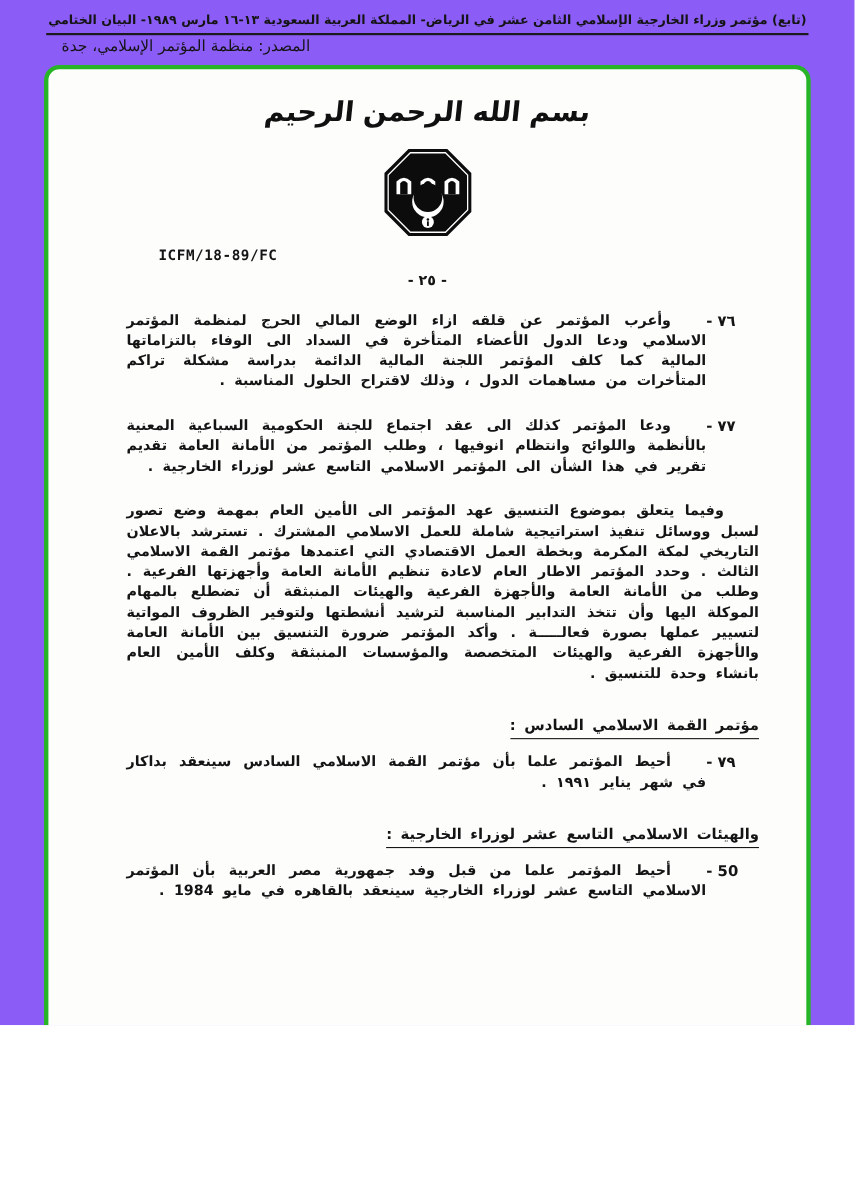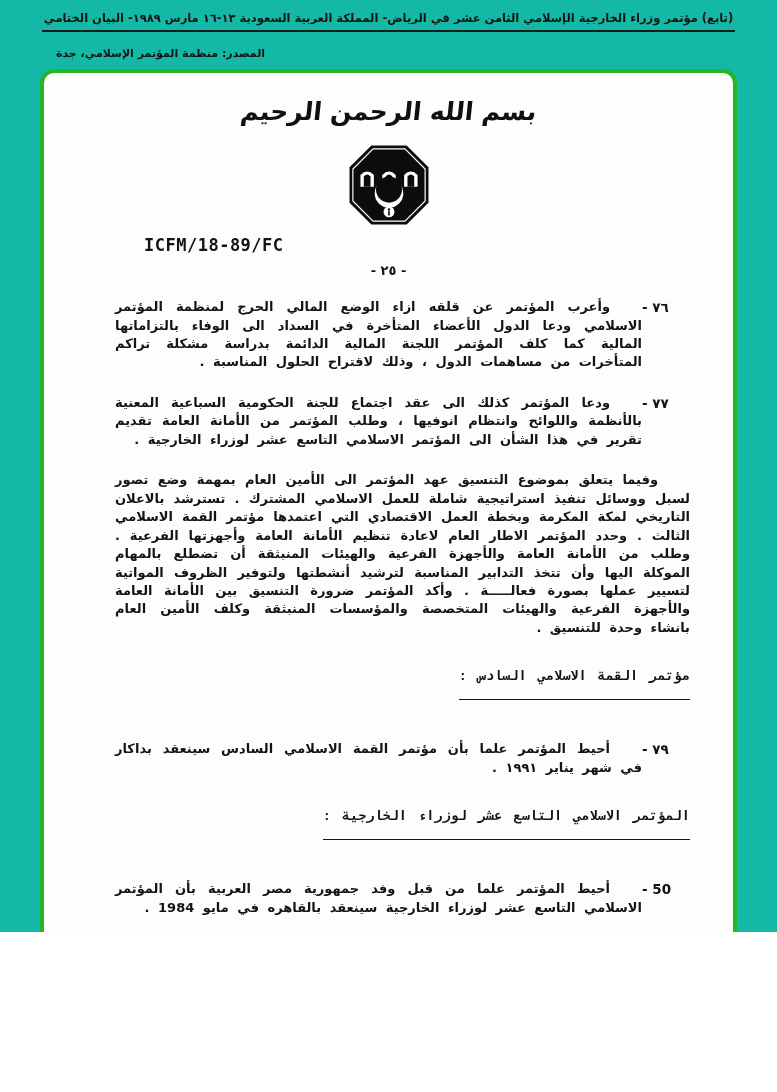--- a/index.html
+++ b/index.html
@@ -10,21 +10,21 @@
   html,body{background:#ffffff;}
   body{
     font-family:"DejaVu Sans", sans-serif;
     color:var(--ink);
     width:777px;
   }
   .page{
     position:relative;
     width:777px;
     height:932px;
-    background:#14b8a6;
+    background:#8b5cf6;
     overflow:hidden;
   }
   
   .hdr{
     padding:10px 42px 0 42px;
   }
   .hdr-line1{
     direction:rtl;
     text-align:center;
     font-size:11.5px;
@@ -34,23 +34,23 @@
     white-space:nowrap;
   }
   .hdr-rule{
     border-top:2px solid #1b1b1b;
     margin-top:4px;
   }
   .hdr-line2{
     direction:rtl;
     text-align:left;
     padding-left:14px;
-    margin-top:15px;
-    font-size:11px;
-    font-weight:bold;
+    margin-top:2px;
+    font-size:14px;
+    font-weight:normal;
   }
   
   .scan-frame{
     margin:9px 40px 0 40px;
     height:932px;
     border:4px solid var(--border-green);
     border-radius:14px;
     background:#fdfdfc;
     overflow:hidden;
     padding-top:16px;
@@ -71,21 +71,21 @@
     height:84px;
     margin:8px auto 0 auto;
   }
   .emblem-wrap svg{display:block;width:100%;height:100%;}
   .ref-line{
     direction:ltr;
     text-align:left;
     padding-left:100px;
     margin-top:8px;
     font-family:"DejaVu Sans Mono", monospace;
-    font-size:17px;
+    font-size:13px;
     font-weight:bold;
     letter-spacing:.5px;
   }
   .page-marker{
     direction:rtl;
     text-align:center;
     margin-top:8px;
     font-size:13px;
     font-weight:bold;
   }
@@ -116,24 +116,23 @@
     line-height:1.42;
     word-spacing:4px;
     letter-spacing:.2px;
     text-indent:32px;
   }
   .heading{
     width:fit-content;
     font-size:13.5px;
     font-weight:bold;
     border-bottom:1.6px solid #151515;
-    padding-bottom:15px;
-    margin:30px 0 40px 0;
+    padding-bottom:3px;
+    margin:30px 0 12px 0;
     word-spacing:3px;
-    font-family:Liberation Mono, monospace;
   }
   
   .page-number{
     direction:rtl;
     text-align:left;
     padding-left:108px;
     margin-top:26px;
     font-size:14px;
     font-weight:bold;
   }
@@ -194,21 +193,21 @@
         <div class="txt">وفيما يتعلق بموضوع التنسيق عهد المؤتمر الى الأمين العام بمهمة وضع تصور لسبل ووسائل تنفيذ استراتيجية شاملة للعمل الاسلامي المشترك . تسترشد بالاعلان التاريخي لمكة المكرمة وبخطة العمل الاقتصادي التي اعتمدها مؤتمر القمة الاسلامي الثالث . وحدد المؤتمر الاطار العام لاعادة تنظيم الأمانة العامة وأجهزتها الفرعية . وطلب من الأمانة العامة والأجهزة الفرعية والهيئات المنبثقة أن تضطلع بالمهام الموكلة اليها وأن تتخذ التدابير المناسبة لترشيد أنشطتها ولتوفير الظروف المواتية لتسيير عملها بصورة فعالـــــة . وأكد المؤتمر ضرورة التنسيق بين الأمانة العامة والأجهزة الفرعية والهيئات المتخصصة والمؤسسات المنبثقة وكلف الأمين العام بانشاء وحدة للتنسيق .</div>
       </div>
 
       <div class="heading">مؤتمر القمة الاسلامي السادس :</div>
 
       <div class="item">
         <div class="num">٧٩ -</div>
         <div class="txt">أحيط المؤتمر علما بأن مؤتمر القمة الاسلامي السادس سينعقد بداكار في شهر يناير ١٩٩١ .</div>
       </div>
 
-      <div class="heading">المؤتمر الاسلامي التاسع عشر لوزراء الخارجية :</div>
+      <div class="heading">والهيئات الاسلامي التاسع عشر لوزراء الخارجية :</div>
 
       <div class="item">
         <div class="num">50 -</div>
         <div class="txt">أحيط المؤتمر علما من قبل وفد جمهورية مصر العربية بأن المؤتمر الاسلامي التاسع عشر لوزراء الخارجية سينعقد بالقاهره في مايو 1984 .</div>
       </div>
 
     </div>
   </div>
 
 

